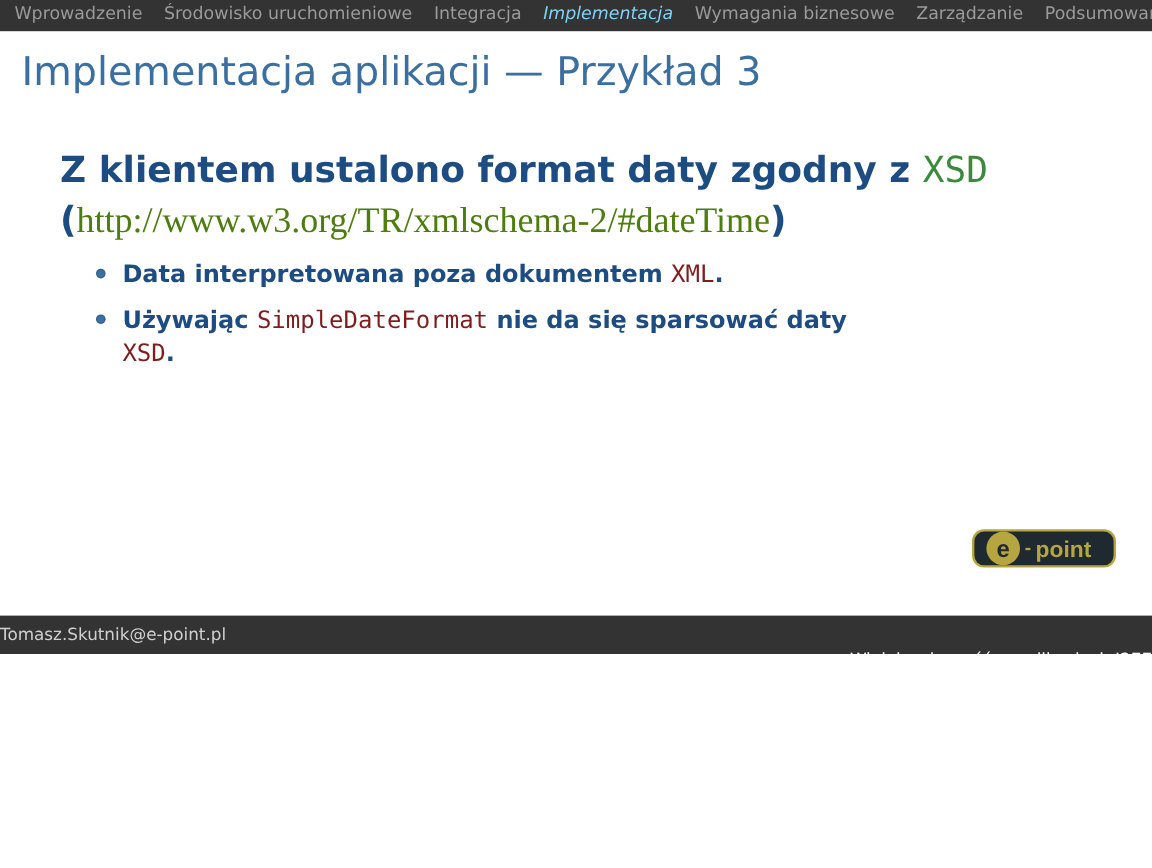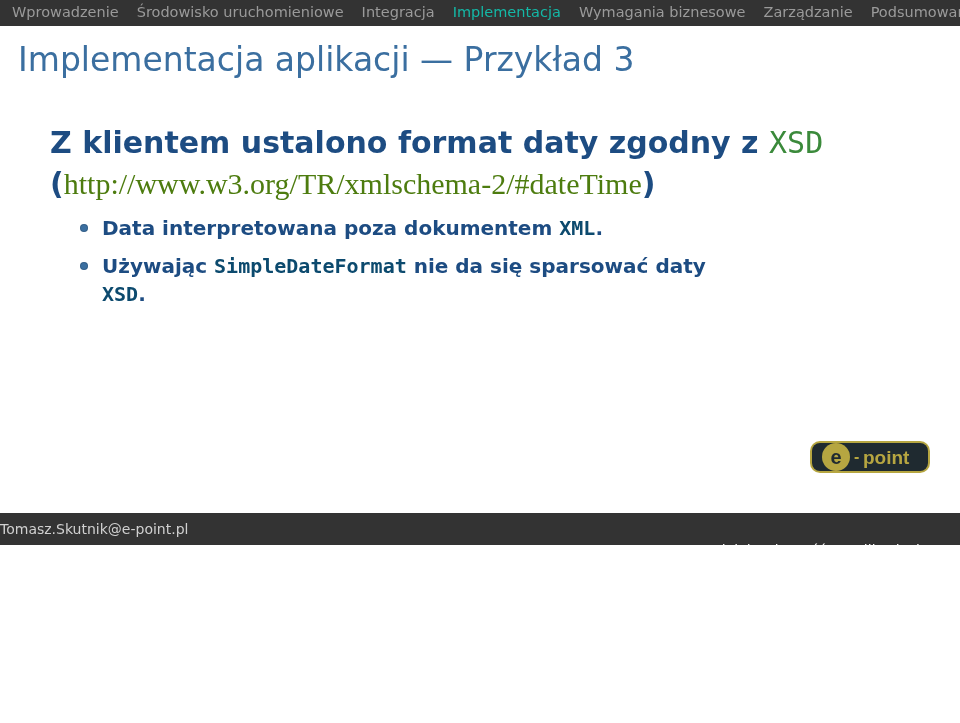--- a/index.html
+++ b/index.html
@@ -1,34 +1,34 @@
 <!DOCTYPE html>
 <html><head>
 <meta charset="utf-8">
 <style>
   * { margin: 0; padding: 0; box-sizing: border-box; }
   html, body { width: 960px; height: 723px; font-family: "DejaVu Sans", "Helvetica Neue", Arial, sans-serif; background: #fff; color: #000; overflow: hidden; }
   .slide { position: relative; width: 960px; height: 545px; }
   .topnav { background: #333; color: #9a9a9a; display: flex; gap: 18px; padding: 4px 12px 6px 12px; font-size: 14.5px; }
   .topnav .item { white-space: nowrap; }
-  .topnav .item.active { color: #14b8a6; }
+  .topnav .item.active { color: #7dd3fc; font-style: italic; }
   .title { color: #3b6fa0; font-size: 33px; font-weight: 400; padding: 14px 6px 24px 18px; }
   .body { padding: 20px 40px 0 50px; }
   .para { color: #1d4c82; font-size: 30px; font-weight: 600; line-height: 1.35; margin-bottom: 10px; }
   .para .mono { font-family: Liberation Serif, serif; font-weight: 400; color: #4d7c0f; }
   .para .paren { color: #1d4c82; font-weight: 600; font-family: inherit; }
   .xsd { font-family: "DejaVu Sans Mono", Menlo, Consolas, monospace; font-weight: 400; color: #3b8a3b; }
   .list { list-style: none; padding-left: 30px; margin-top: 8px; }
   .list li { position: relative; color: #1d4c82; font-size: 20px; font-weight: 600; line-height: 1.4; margin-bottom: 10px; padding-left: 22px; }
   .list li::before {
     content: ""; position: absolute; left: 0; top: 10px;
     width: 8px; height: 8px; background: #3b6fa0; border-radius: 50%;
     box-shadow: 0 0 0 1px rgba(0,0,0,.15) inset;
   }
-  .list .mono { font-family: "DejaVu Sans Mono", Menlo, Consolas, monospace; font-weight: 700; color: #0c4a6e; }
+  .list .mono { font-family: "DejaVu Sans Mono", Menlo, Consolas, monospace; font-weight: 400; color: #7f1d1d; }
   .logo { position: absolute; right: 30px; bottom: 66px; }
   .logo svg { display: block; }
   .footer { position: absolute; left: 0; right: 0; bottom: 0; height: 32px; background: #333; display: flex; align-items: center; justify-content: space-between; gap: 28px; font-size: 14px; }
   .footer .author { color: #d0d0d0; }
   .footer .talk { color: #fff; margin-top: 42px; }
 </style>
 </head>
 <body>
 
 <div class="slide">

